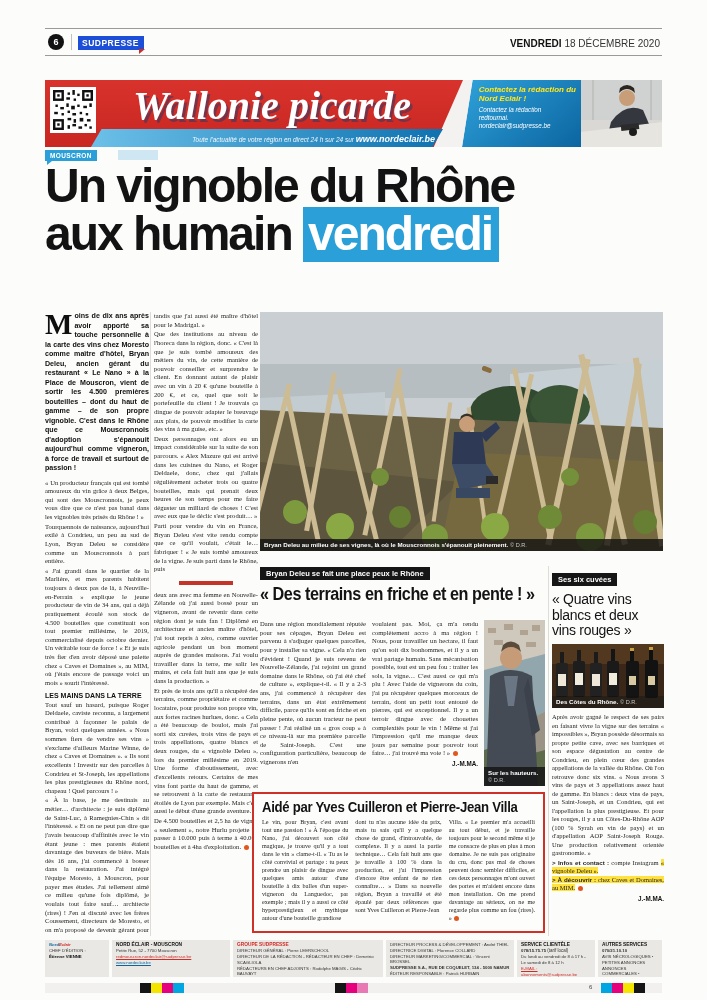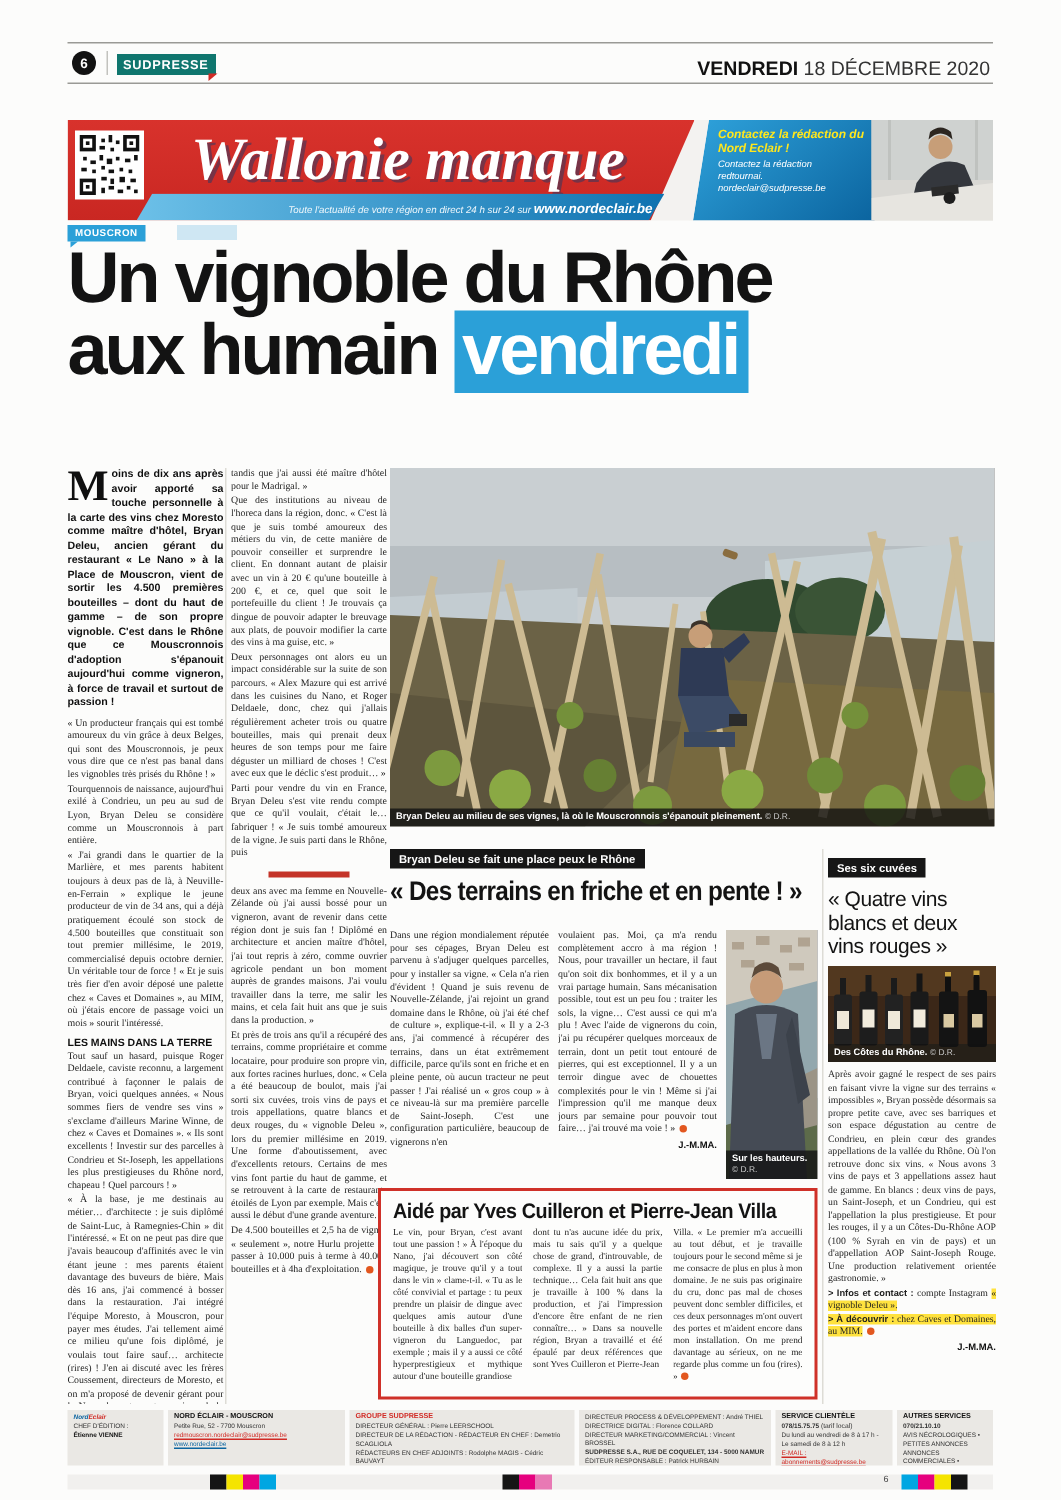--- a/index.html
+++ b/index.html
@@ -4,23 +4,23 @@
 <style>
   *{margin:0;padding:0;box-sizing:border-box}
   html,body{background:#ffffff}
   body{font-family:"Liberation Sans",sans-serif;color:#1c1c1c}
   .page{position:relative;width:707px;height:1000px;background:#fcfcfb;overflow:hidden;margin:0 auto}
 
   
   .topbar{position:absolute;left:45px;top:28px;width:617px;height:28px;border-top:1px solid #9a9a96;border-bottom:1px solid #9a9a96}
   .pagenum-circle{position:absolute;left:3px;top:5px;width:16px;height:16px;border-radius:50%;background:#121212;color:#fff;font-weight:bold;font-size:9px;text-align:center;line-height:16px}
   .topbar .sep{position:absolute;left:26px;top:5px;width:1px;height:16px;background:#c2c2be}
-  .brandbox{position:absolute;left:33px;top:7px;background:#0f766e;color:#fff;font-weight:bold;font-size:8.5px;letter-spacing:.5px;padding:2px 5px 2px 4px}
+  .brandbox{position:absolute;left:33px;top:7px;background:#1d4ed8;color:#fff;font-weight:bold;font-size:8.5px;letter-spacing:.5px;padding:2px 5px 2px 4px}
   .brandbox:after{content:"";position:absolute;right:-1px;bottom:-4px;border-left:6px solid #d12b26;border-bottom:5px solid transparent}
-  .edition-date{position:absolute;right:2px;top:9px;font-size:13px;color:#333}
+  .edition-date{position:absolute;right:2px;top:9px;font-size:10px;color:#333}
   .edition-date b{color:#111}
 
   
   .banner{position:absolute;left:45px;top:80px;width:617px;height:67px;background:#f3f2f0;overflow:hidden}
   .banner-red{position:absolute;left:0;top:0;width:418px;height:100%;background:linear-gradient(180deg,#d8322c 0%,#c92722 100%);-webkit-clip-path:polygon(0 0,100% 0,93% 100%,0 100%);clip-path:polygon(0 0,100% 0,93% 100%,0 100%)}
   .banner-bluebar{position:absolute;left:46px;bottom:0;width:352px;height:18px;background:linear-gradient(90deg,#6cc0e8,#0e72b0);-webkit-clip-path:polygon(3% 0,100% 0,97% 100%,0 100%);clip-path:polygon(3% 0,100% 0,97% 100%,0 100%)}
   .banner-title{position:absolute;left:52px;top:2px;width:350px;text-align:center;font-family:"Liberation Serif",serif;font-style:italic;font-weight:bold;font-size:40px;color:#ffffff;text-shadow:2.5px 2.5px 0 rgba(12,60,110,.45)}
   .banner-tag{position:absolute;left:60px;bottom:3px;width:330px;text-align:right;color:#eef7fc;font-style:italic;font-size:6.5px}
   .banner-tag b{font-size:9px;font-style:italic;color:#fff}
   .qr{position:absolute;left:5px;top:7px;width:46px;height:46px;background:#fff;padding:3px}
@@ -142,21 +142,21 @@
             <rect x="22" y="23" width="3" height="3"></rect>
             <rect x="28" y="24" width="3" height="2"></rect>
           <rect x="12" y="29" width="2" height="3"></rect>
             <rect x="16" y="28" width="3" height="2"></rect>
             <rect x="21" y="30" width="3" height="2"></rect>
             <rect x="26" y="28" width="2" height="2"></rect>
             <rect x="30" y="30" width="2" height="2"></rect>
         </g>
       </svg>
     </div>
-    <div class="banner-title">Wallonie manque</div>
+    <div class="banner-title">Wallonie picarde</div>
     <div class="banner-bluebar"></div>
     <div class="banner-tag"><span>Toute l'actualité de votre région en direct 24 h sur 24 sur</span> <b>www.nordeclair.be</b></div>
     <div class="contact-panel">
       <div class="contact-inner">
         <div class="contact-head">Contactez la rédaction du Nord Eclair !</div>
         <div class="contact-line">Contactez la rédaction</div>
         <div class="contact-line">redtournai.</div>
         <div class="contact-line">nordeclair@sudpresse.be</div>
       </div>
     </div>

